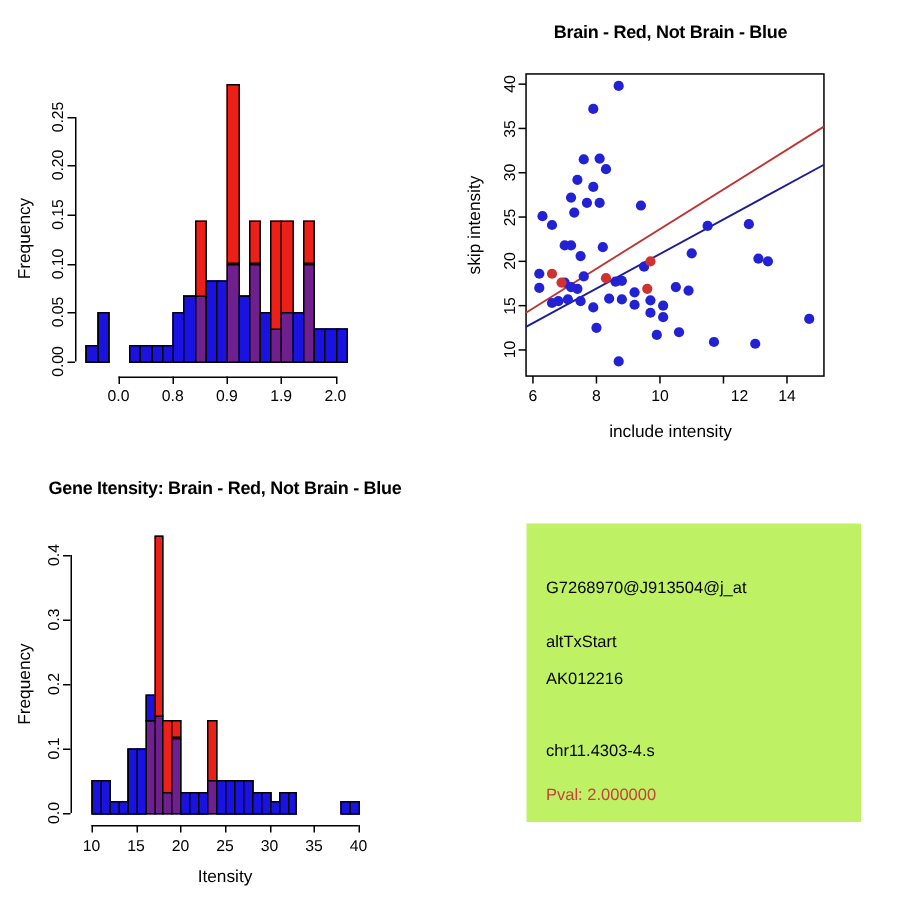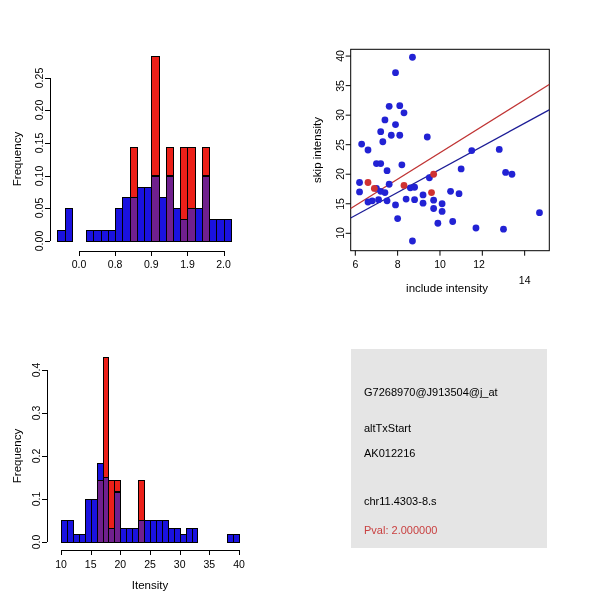--- a/index.html
+++ b/index.html
@@ -96,20 +96,21 @@
         <div class="bar-seg" style="left: 209.14px; top: 219.184px; width: 8.23px; height: 22.516px; background: rgb(26, 18, 224);"></div>
         <div class="bar-seg" style="left: 209.14px; top: 219.184px; width: 8.23px; height: 22.516px; background: rgb(26, 18, 224);"></div>
         <div class="bar-seg" style="left: 216.37px; top: 219.184px; width: 8.23px; height: 22.516px; background: rgb(26, 18, 224);"></div>
         <div class="bar-seg" style="left: 216.37px; top: 219.184px; width: 8.23px; height: 22.516px; background: rgb(26, 18, 224);"></div>
         <div class="bar-seg" style="left: 223.6px; top: 219.184px; width: 8.23px; height: 22.516px; background: rgb(26, 18, 224);"></div>
         <div class="bar-seg" style="left: 223.6px; top: 219.184px; width: 8.23px; height: 22.516px; background: rgb(26, 18, 224);"></div>
       </div>
   </div>
 
   <div class="panel" id="p2">
+    <div class="chart-title" style="left:147px;top:14px">Brain - Red, Not Brain - Blue</div>
     <div class="ylab" style="left:17px;top:150px">skip intensity</div>
     <div class="xlab" style="left:147px;top:282px">include intensity</div>
     <div class="plot">
         <svg width="300" height="300">
           <rect x="50.7" y="49.3" width="198.60000000000002" height="201.39999999999998" fill="none" stroke="#000"></rect>
           <line x1="55.3" y1="250.7" x2="55.3" y2="255.7" stroke="#000" stroke-width="1"></line>
           <line x1="97.64" y1="250.7" x2="97.64" y2="255.7" stroke="#000" stroke-width="1"></line>
           <line x1="139.98000000000002" y1="250.7" x2="139.98000000000002" y2="255.7" stroke="#000" stroke-width="1"></line>
           <line x1="182.32" y1="250.7" x2="182.32" y2="255.7" stroke="#000" stroke-width="1"></line>
           <line x1="224.66000000000003" y1="250.7" x2="224.66000000000003" y2="255.7" stroke="#000" stroke-width="1"></line>
@@ -178,33 +179,34 @@
           <circle cx="112.45899999999999" cy="240.97910000000002" r="3.4" fill="#2222d4"></circle>
           <circle cx="68.002" cy="182.4998" r="3.4" fill="#d03232"></circle>
           <circle cx="74.35300000000001" cy="188.4068" r="3.4" fill="#d03232"></circle>
           <circle cx="103.99100000000001" cy="185.4533" r="3.4" fill="#d03232"></circle>
           <circle cx="133.629" cy="174.23000000000002" r="3.4" fill="#d03232"></circle>
           <circle cx="131.512" cy="192.54170000000002" r="3.4" fill="#d03232"></circle>
         </svg>
         <div class="xtick-label" style="left: 55.3px; top: 258px;">6</div>
         <div class="xtick-label" style="left: 97.64px; top: 258px;">8</div>
         <div class="xtick-label" style="left: 139.98px; top: 258px;">10</div>
-        <div class="xtick-label" style="left: 179px; top: 258px;">12</div>
-        <div class="xtick-label" style="left: 224.66px; top: 258px; margin-top: 16px;">14</div>
+        <div class="xtick-label" style="left: 193px; top: 258px;">12</div>
+        <div class="xtick-label" style="left: 224.66px; top: 258px;">14</div>
         <div class="ytick-label" style="left: 40px; top: 233.3px;">10</div>
         <div class="ytick-label" style="left: 40px; top: 203.765px;">15</div>
         <div class="ytick-label" style="left: 40px; top: 174.23px;">20</div>
         <div class="ytick-label" style="left: 40px; top: 144.695px;">25</div>
         <div class="ytick-label" style="left: 40px; top: 115.16px;">30</div>
         <div class="ytick-label" style="left: 40px; top: 85.625px;">35</div>
         <div class="ytick-label" style="left: 40px; top: 56.09px;">40</div>
       </div>
   </div>
 
   <div class="panel" id="p3">
+    <div class="chart-title" style="left:150px;top:18px">Gene Itensity: Brain - Red, Not Brain - Blue</div>
     <div class="ylab" style="left:17px;top:156px">Frequency</div>
     <div class="xlab" style="left:150px;top:279px">Itensity</div>
     <div class="plot">
         <div class="axis-line" style="left: 46.7px; top: 70px; width: 1px; height: 171.7px;"></div>
         <div class="tick" style="left: 41.7px; top: 241.7px; width: 5px; height: 1px;"></div>
         <div class="ytick-label" style="left: 36px; top: 241.7px;">0.0</div>
         <div class="tick" style="left: 41.7px; top: 198.8px; width: 5px; height: 1px;"></div>
         <div class="ytick-label" style="left: 36px; top: 198.8px;">0.1</div>
         <div class="tick" style="left: 41.7px; top: 155.9px; width: 5px; height: 1px;"></div>
         <div class="ytick-label" style="left: 36px; top: 155.9px;">0.2</div>
@@ -274,22 +276,22 @@
         <div class="bar-seg" style="left: 191.526px; top: 227.543px; width: 6.933px; height: 15.157px; background: rgb(26, 18, 224);"></div>
         <div class="bar-seg" style="left: 191.526px; top: 227.543px; width: 6.933px; height: 15.157px; background: rgb(26, 18, 224);"></div>
         <div class="bar-seg" style="left: 227.124px; top: 234.407px; width: 6.933px; height: 8.293px; background: rgb(26, 18, 224);"></div>
         <div class="bar-seg" style="left: 227.124px; top: 234.407px; width: 6.933px; height: 8.293px; background: rgb(26, 18, 224);"></div>
         <div class="bar-seg" style="left: 233.057px; top: 234.407px; width: 6.933px; height: 8.293px; background: rgb(26, 18, 224);"></div>
         <div class="bar-seg" style="left: 233.057px; top: 234.407px; width: 6.933px; height: 8.293px; background: rgb(26, 18, 224);"></div>
       </div>
   </div>
 
   <div class="panel" id="p4">
-    <div class="info-box" id="info-box" style="background: #e5e5e5;">
+    <div class="info-box" id="info-box" style="background: #bef264; padding-left: 27px;">
       <div class="info-line" style="top:37px">G7268970@J913504@j_at</div>
       <div class="info-line" style="top:73px">altTxStart</div>
       <div class="info-line" style="top:98px">AK012216</div>
-      <div class="info-line" style="top:146px">chr11.4303-8.s</div>
+      <div class="info-line" style="top:146px">chr11.4303-4.s</div>
       <div class="info-line" id="pval-line" style="top: 175px; color: rgb(201, 64, 64);">Pval: 2.000000</div>
     </div>
   </div>
 
 </div>
 
 </body></html>

